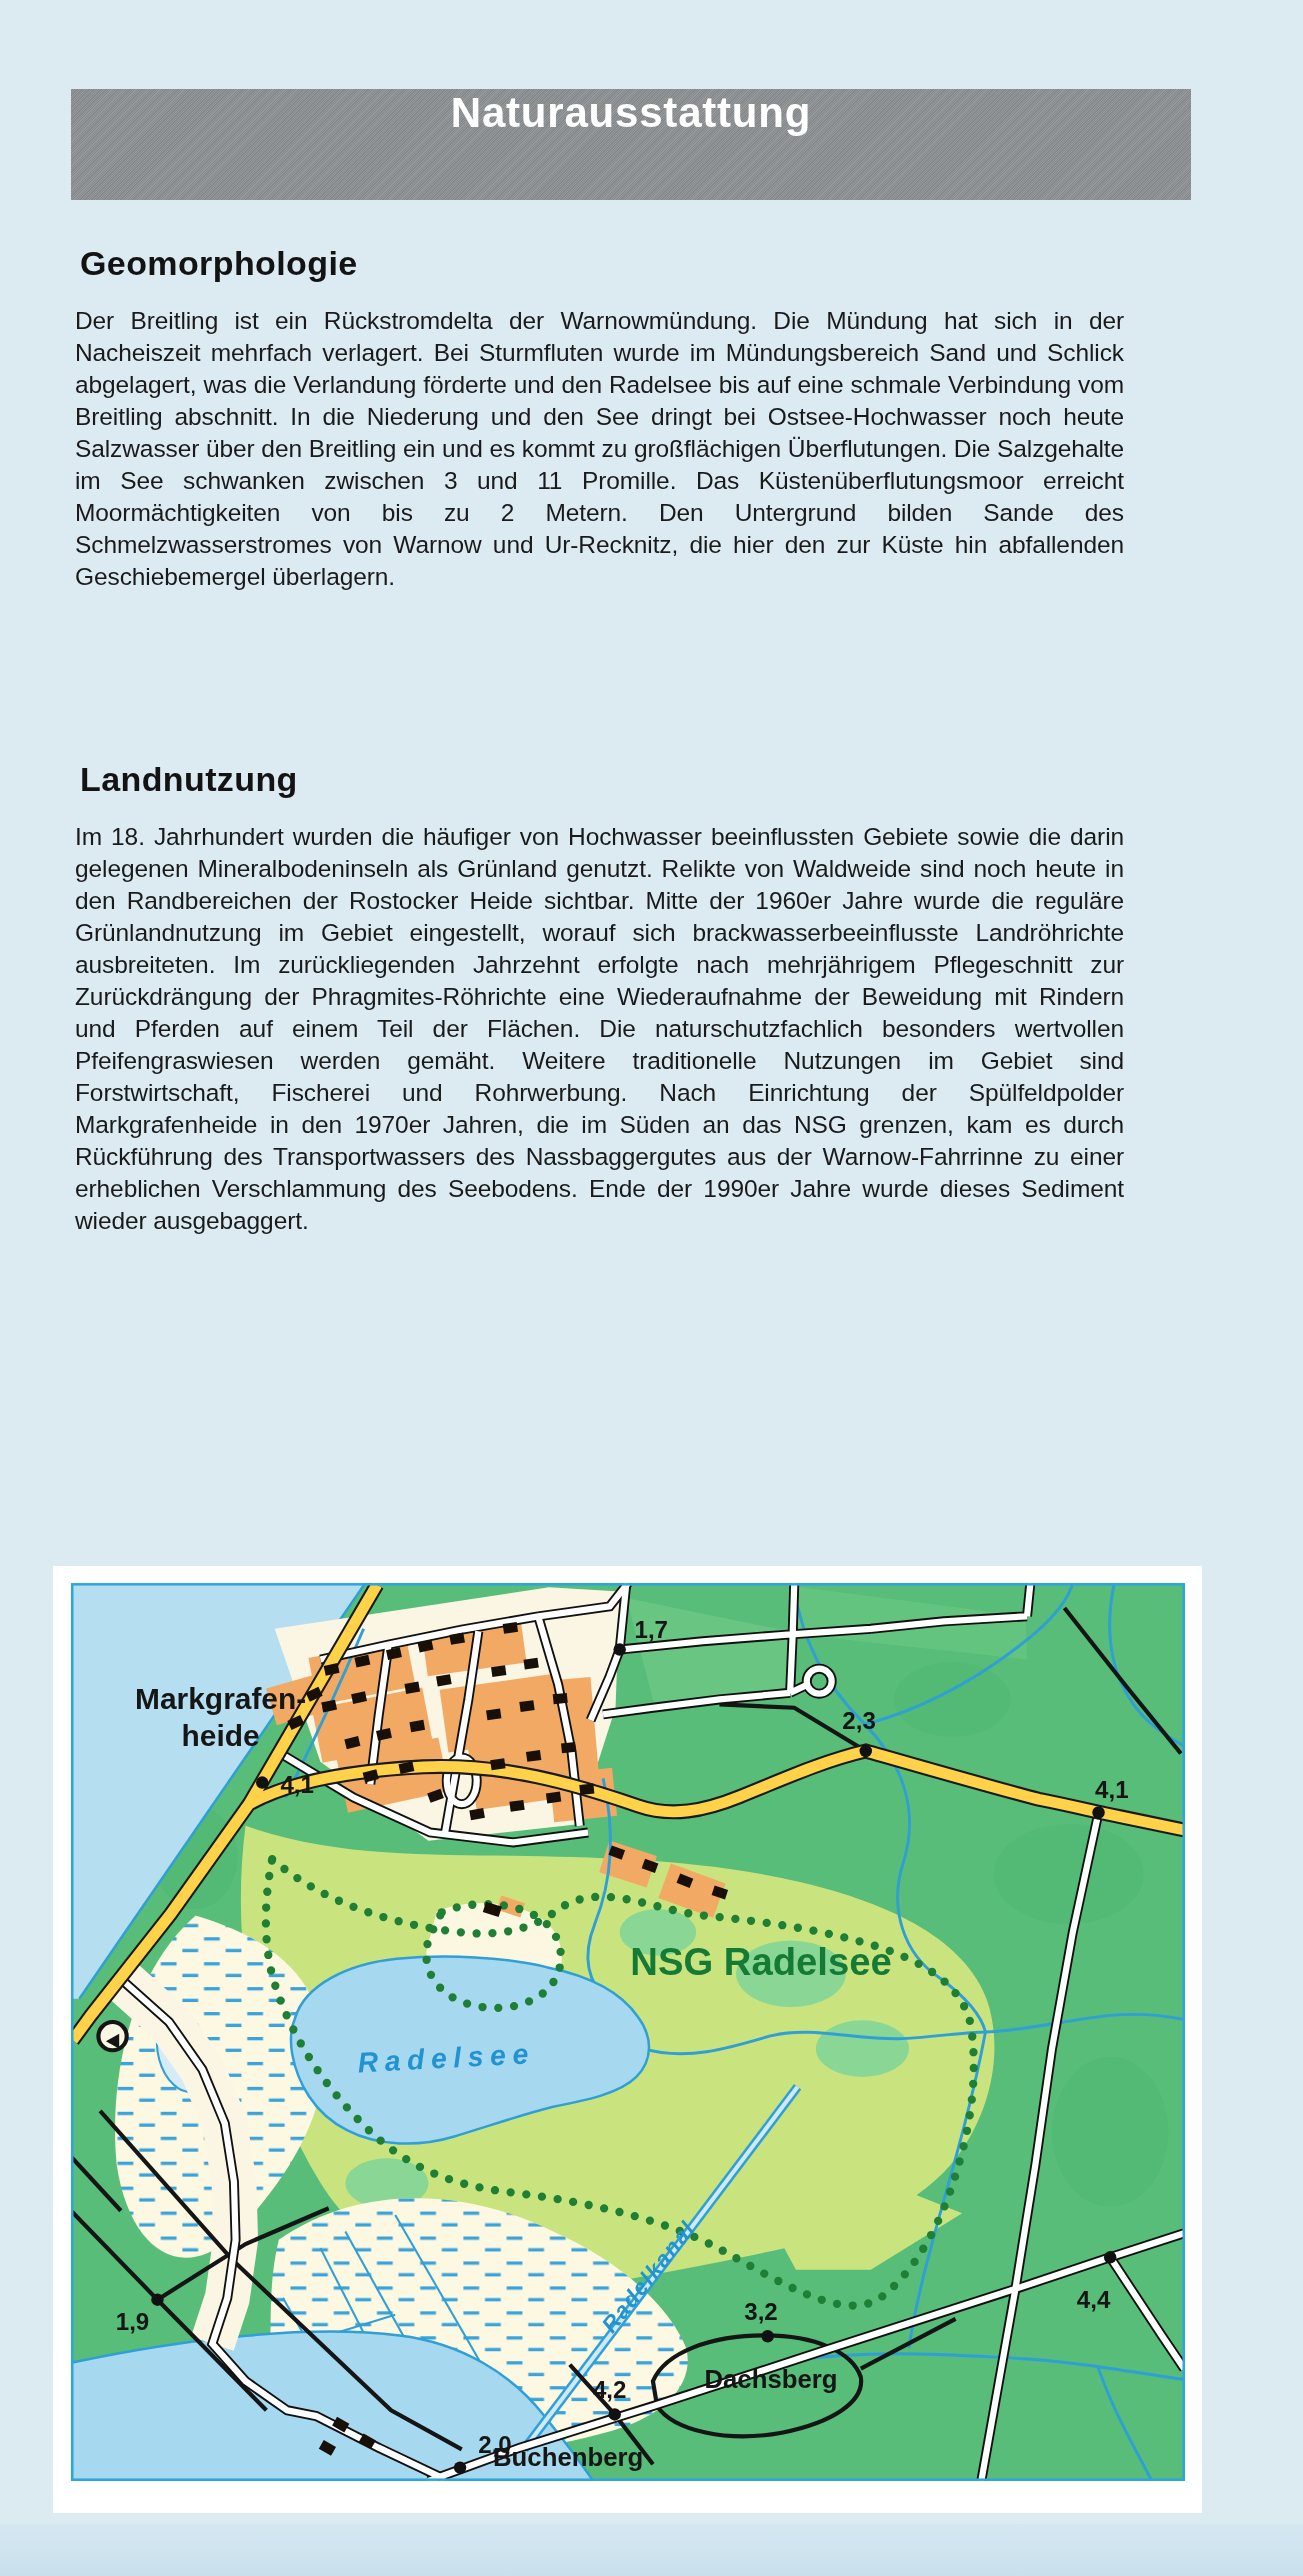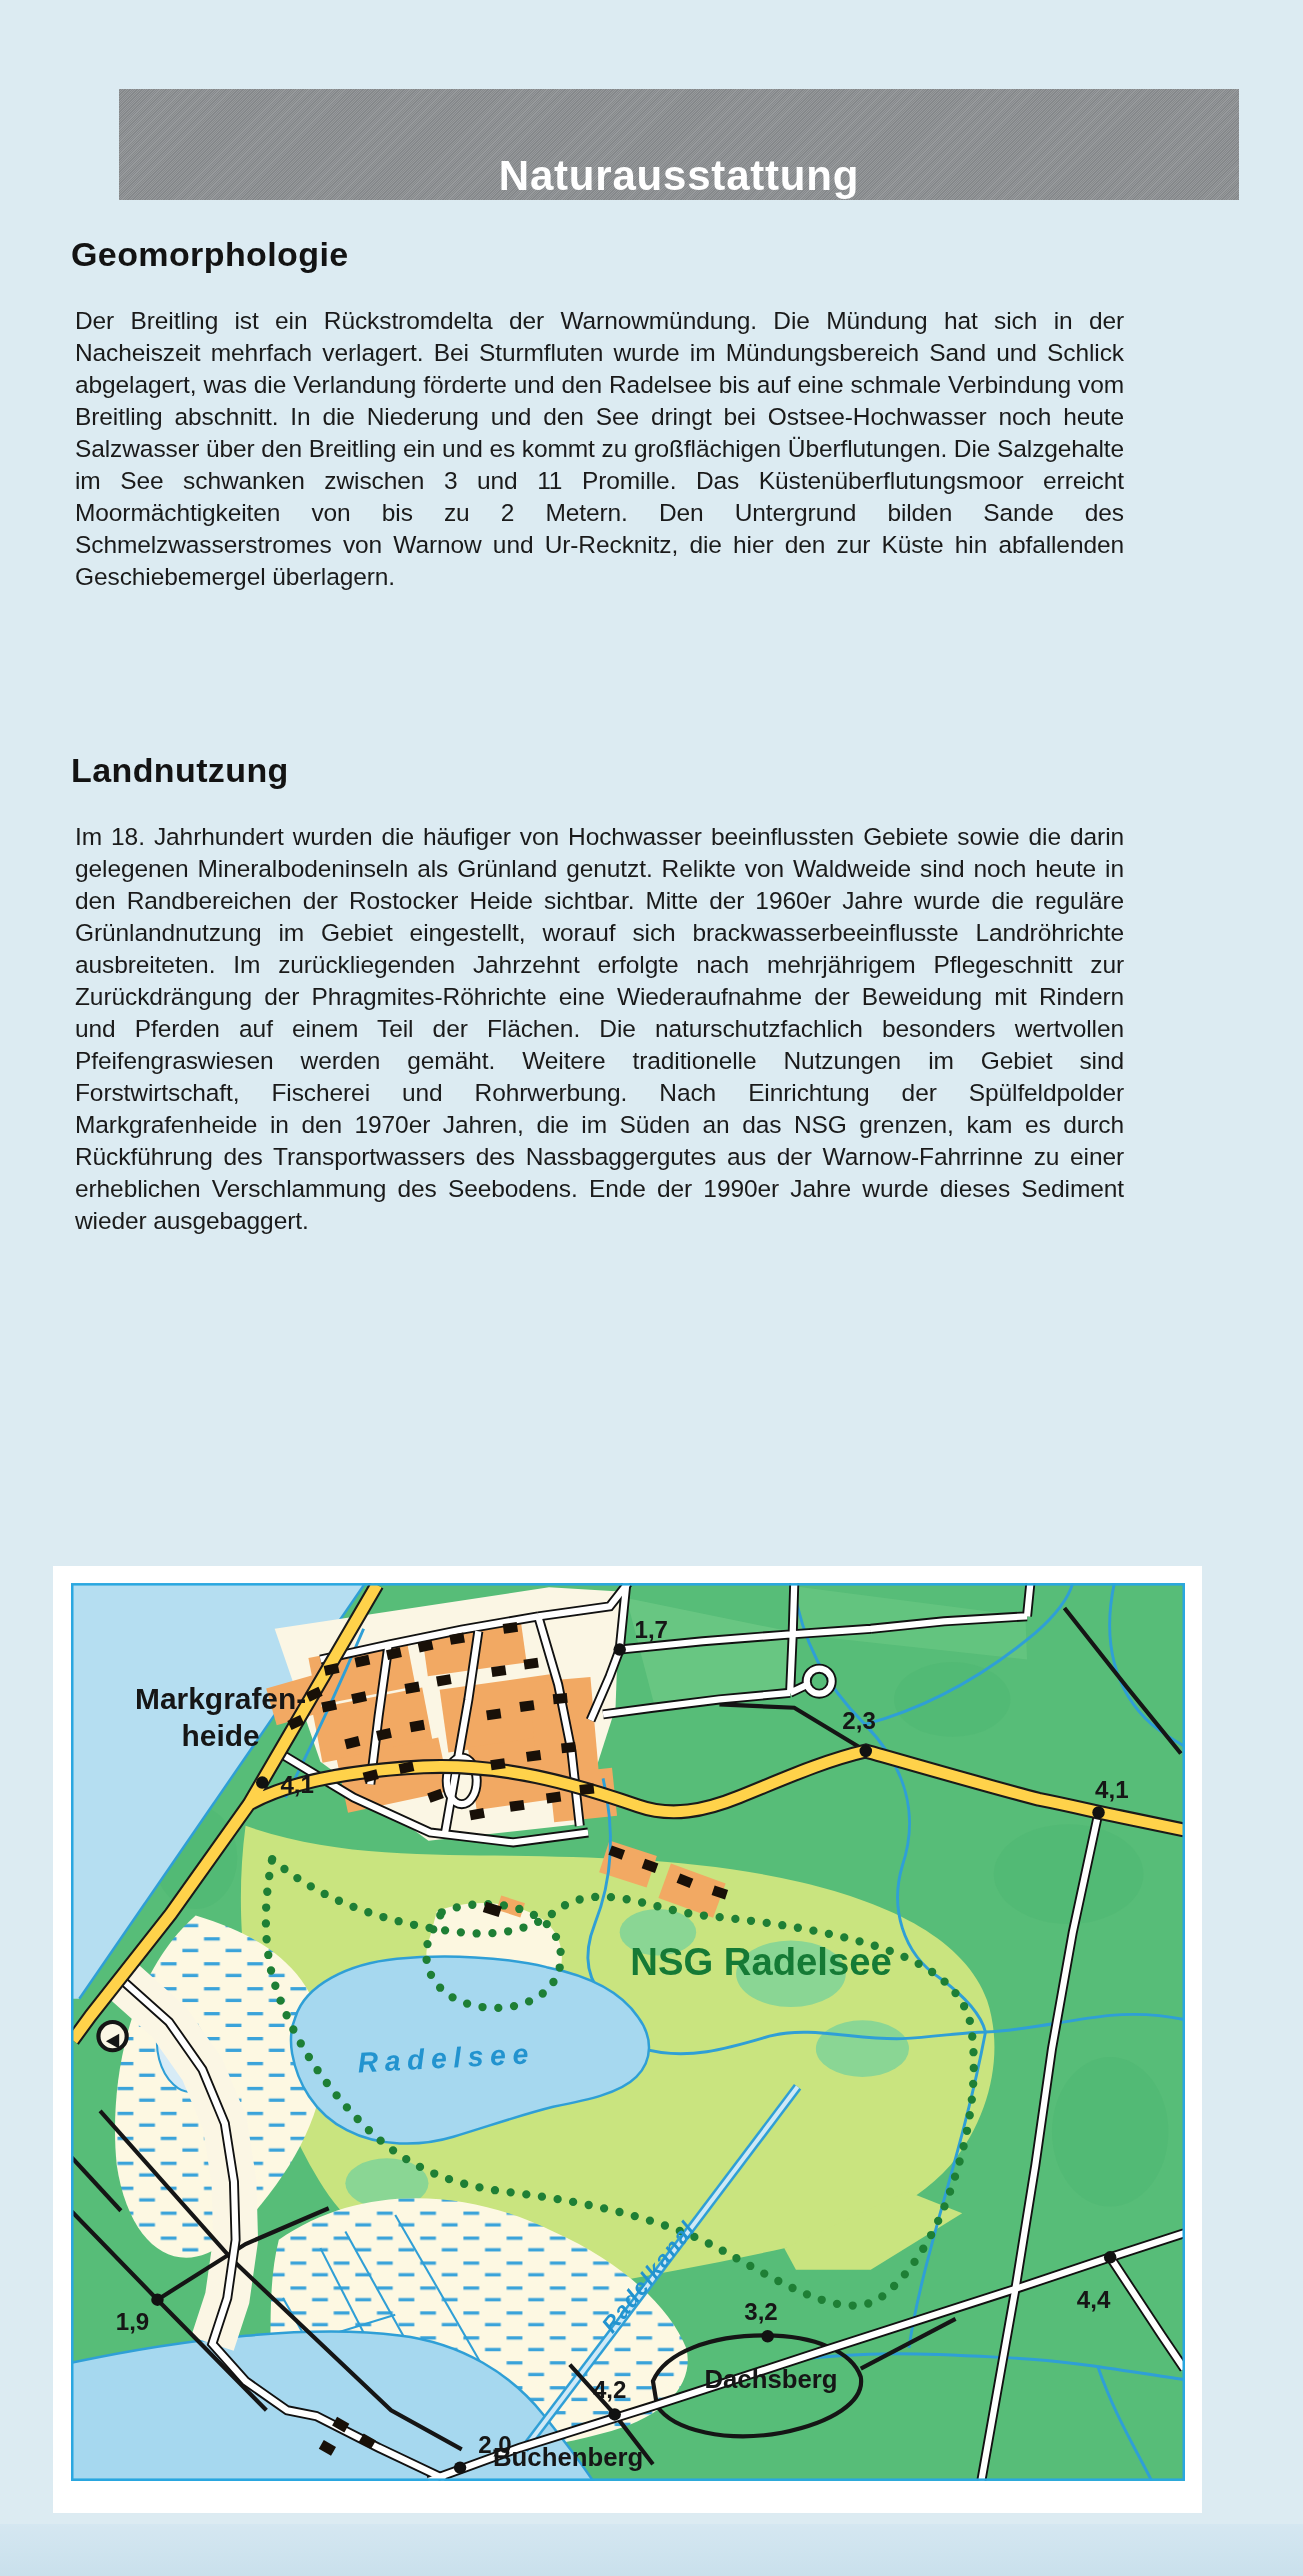--- a/index.html
+++ b/index.html
@@ -1,23 +1,23 @@
 <!DOCTYPE html>
 <html style="font-size:13.3px"><head>
 <meta charset="utf-8">
 <style>
   html,body{margin:0;padding:0;background:#b9cdd8;}
   .page{position:relative;width:1303px;height:2576px;background:#dcebf2;overflow:hidden;
         font-family:"Liberation Sans",sans-serif;}
   .titlebar{position:absolute;left:71px;top:89px;width:1120px;height:111px;
         background:#8f9295;
         background-image:repeating-linear-gradient(135deg,rgba(255,255,255,.07) 0 0.8px,rgba(0,0,0,.07) 0.8px 1.7px);
-        display:flex;align-items:flex-end;justify-content:center;margin-left:48px;}
+        display:flex;align-items:flex-start;justify-content:center;}
   .titlebar span{color:#ffffff;font-size:42px;font-weight:bold;letter-spacing:0.8px;}
-  h2.h{position:absolute;margin:0;left:71px;color:#131313;font-size:34px;font-weight:bold;letter-spacing:0.4px;}
+  h2.h{position:absolute;margin:9px;left:71px;color:#131313;font-size:34px;font-weight:bold;letter-spacing:0.4px;}
   .h-geo{top:235px;}
   .h-land{top:751px;}
   p.body{position:absolute;margin:4px;left:71px;width:1049px;color:#1a1a1a;
         font-size:24.5px;line-height:32px;text-align:justify;letter-spacing:-0.1px;}
   .p1{top:301px;}
   .p2{top:817px;}
   .map-frame{position:absolute;left:53px;top:1566px;width:1114px;height:898px;
         background:#ffffff;padding:16.6px 17.5px 32px 17.5px;}
   .map-frame svg{display:block;}
   svg text{font-family:"Liberation Sans",sans-serif;font-weight:bold;fill:#161616;text-anchor:middle;}

